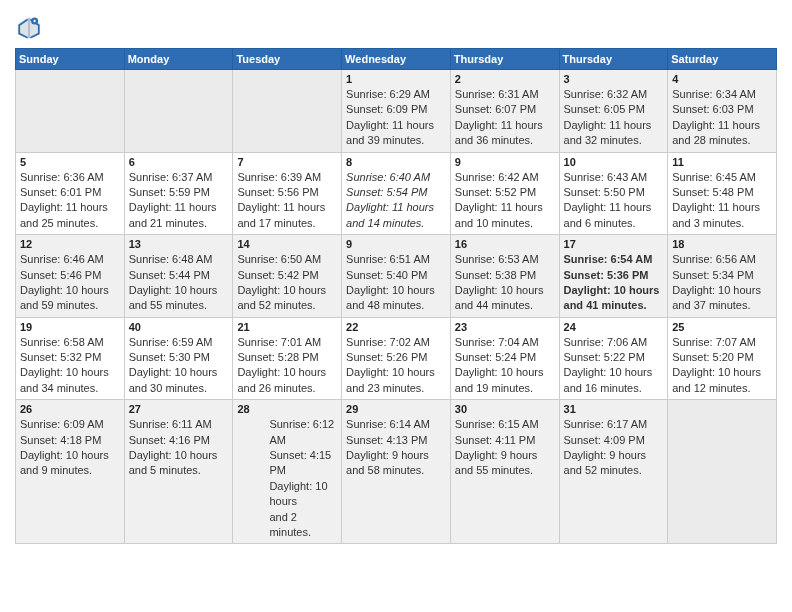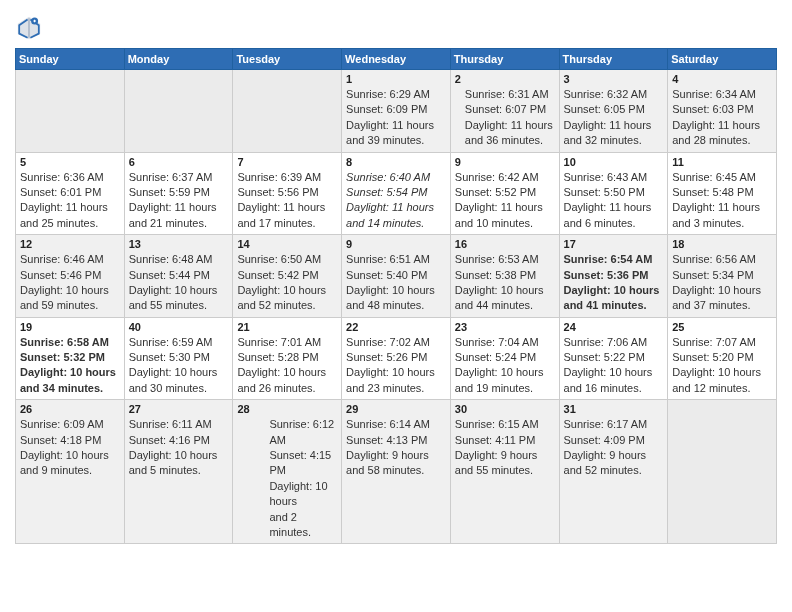--- a/index.html
+++ b/index.html
@@ -142,21 +142,21 @@
           <td class="empty"></td>
           <td>
             <span class="day-num">1</span>
             <div class="day-info" style="white-space: pre-line;">Sunrise: 6:29 AM
 Sunset: 6:09 PM
 Daylight: 11 hours
 and 39 minutes.</div>
           </td>
           <td>
             <span class="day-num">2</span>
-            <div class="day-info" style="white-space: pre-line; margin-left: 10px;">Sunrise: 6:31 AM
+            <div class="day-info" style="white-space: pre-line;">Sunrise: 6:31 AM
 Sunset: 6:07 PM
 Daylight: 11 hours
 and 36 minutes.</div>
           </td>
           <td>
             <span class="day-num">3</span>
             <div class="day-info" style="white-space: pre-line;">Sunrise: 6:32 AM
 Sunset: 6:05 PM
 Daylight: 11 hours
 and 32 minutes.</div>
@@ -267,21 +267,21 @@
             <span class="day-num">18</span>
             <div class="day-info" style="white-space: pre-line;">Sunrise: 6:56 AM
 Sunset: 5:34 PM
 Daylight: 10 hours
 and 37 minutes.</div>
           </td>
         </tr>
         <tr>
           <td>
             <span class="day-num">19</span>
-            <div class="day-info" style="white-space: pre-line; font-weight: bold;">Sunrise: 6:58 AM
+            <div class="day-info" style="white-space: pre-line;">Sunrise: 6:58 AM
 Sunset: 5:32 PM
 Daylight: 10 hours
 and 34 minutes.</div>
           </td>
           <td>
             <span class="day-num">40</span>
             <div class="day-info" style="white-space: pre-line;">Sunrise: 6:59 AM
 Sunset: 5:30 PM
 Daylight: 10 hours
 and 30 minutes.</div>

